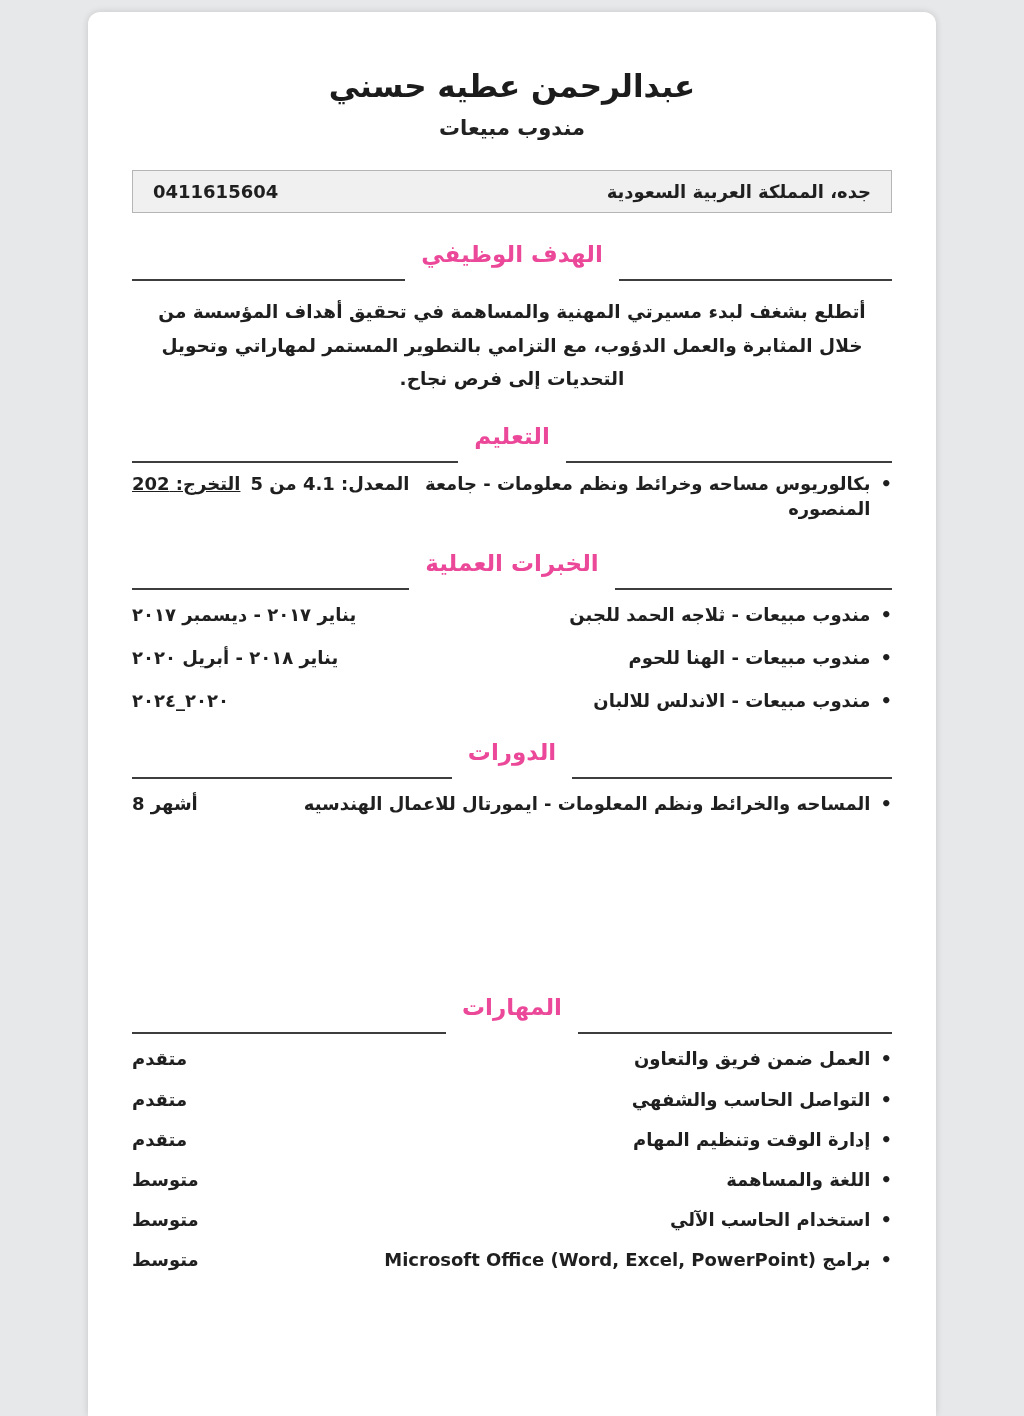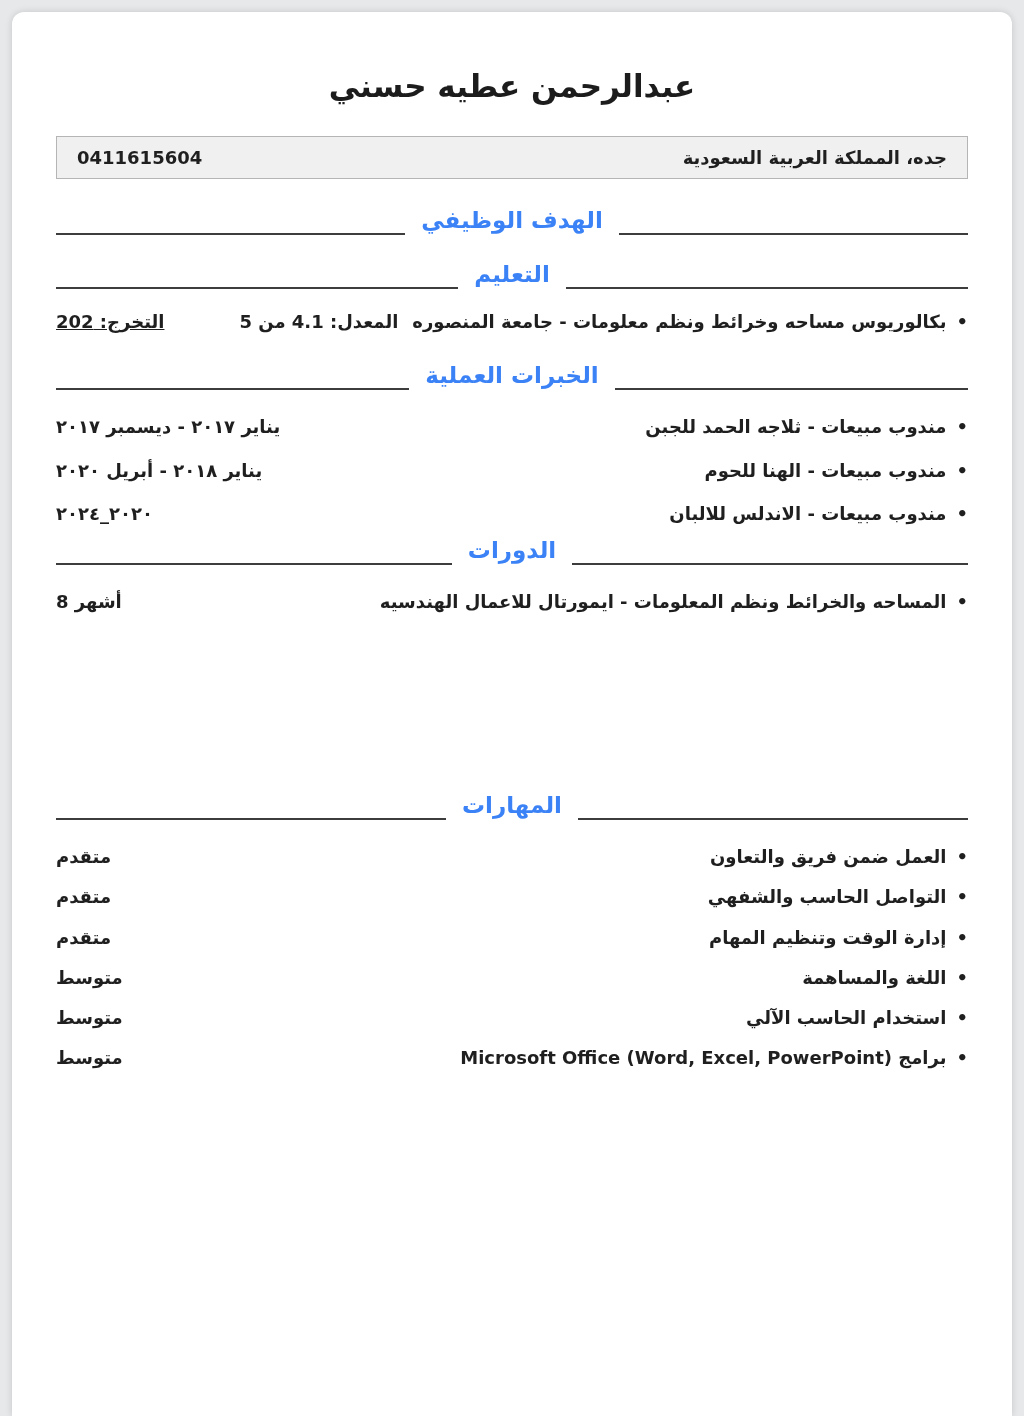--- a/index.html
+++ b/index.html
@@ -3,21 +3,21 @@
 <meta charset="utf-8">
 <style>
   * { margin:0; padding:0; box-sizing:border-box; }
   html, body { width:1024px; height:1416px; }
   body {
     background:#e7e8e9;
     font-family:"DejaVu Sans", sans-serif;
     overflow:hidden;
   }
   .page {
-    width:1000px;
+    width:848px;
     min-height:1404px;
     margin:12px auto 0;
     background:#ffffff;
     border-radius:12px 12px 0 0;
     box-shadow:0 0 7px rgba(0,0,0,0.15);
     padding:54px 44px 30px;
     direction:rtl;
     color:#262626;
     font-weight:700;
   }
@@ -41,23 +41,22 @@
     border:1px solid #b5b5b5;
     background:#f0f0f0;
     margin-top:30px;
     padding:10px 20px;
     font-size:18px;
     color:#1f1f1f;
   }
   .contact-email { direction:ltr; }
   .section-title {
     display:flex;
-    align-items:center;
     font-size:23px;
-    color:#3b82f6;
+    color:#ec4899;
     margin-top:28px;
   }
   .section-title::before,
   .section-title::after {
     content:"";
     flex:1;
     border-bottom:2px solid #3d3d3d;
     transform:translateY(14px);
   }
   .section-title .t { padding:0 16px; white-space:nowrap; }
@@ -78,43 +77,45 @@
   }
   .row.spread { justify-content:space-between; }
   .bullet-item { display:flex; align-items:baseline; }
   .bullet { margin-left:10px; }
   .edu-row { margin-top:22px; }
   .edu-gpa { margin-right:14px; white-space:nowrap;margin-left:10px; }
   .edu-grad { margin-right:auto; white-space:nowrap;text-decoration:underline; }
   .exp-title { }
   .exp-row-0 { margin-top:26px; }
   .exp-row { margin-top:18px; }
-  .courses-title { margin-top:11px; }
+  .courses-title { margin-top:26px; }
   .course-row { margin-top:26px; }
   .skills-title { margin-top:178px; }
   .skill-row-0 { margin-top:26px; }
   .skill-row { margin-top:15px; }
   .dir-ltr { direction:ltr; }
   .left-cell { white-space:nowrap; }
 </style>
 </head>
 <body>
 
 <div class="page">
 
   <h1 class="name">عبدالرحمن عطيه حسني</h1>
+  <div class="job-title">مندوب مبيعات</div>
 
   <div class="contact-bar">
     <span>جده، المملكة العربية السعودية</span>
     <span>0411615604</span>
   </div>
 
   <div class="section-title">
     <span class="t">الهدف الوظيفي</span>
   </div>
+  <p class="objective-text">أتطلع بشغف لبدء مسيرتي المهنية والمساهمة في تحقيق أهداف المؤسسة من خلال المثابرة والعمل الدؤوب، مع التزامي بالتطوير المستمر لمهاراتي وتحويل التحديات إلى فرص نجاح.</p>
 
   <div class="section-title">
     <span class="t">التعليم</span>
   </div>
   <div class="row edu-row">
     <span class="bullet-item">
       <span class="bullet">•</span>
       <span>بكالوريوس مساحه وخرائط ونظم معلومات - جامعة المنصوره</span>
     </span>
     <span class="edu-gpa left-cell">المعدل: 4.1 من 5</span>

